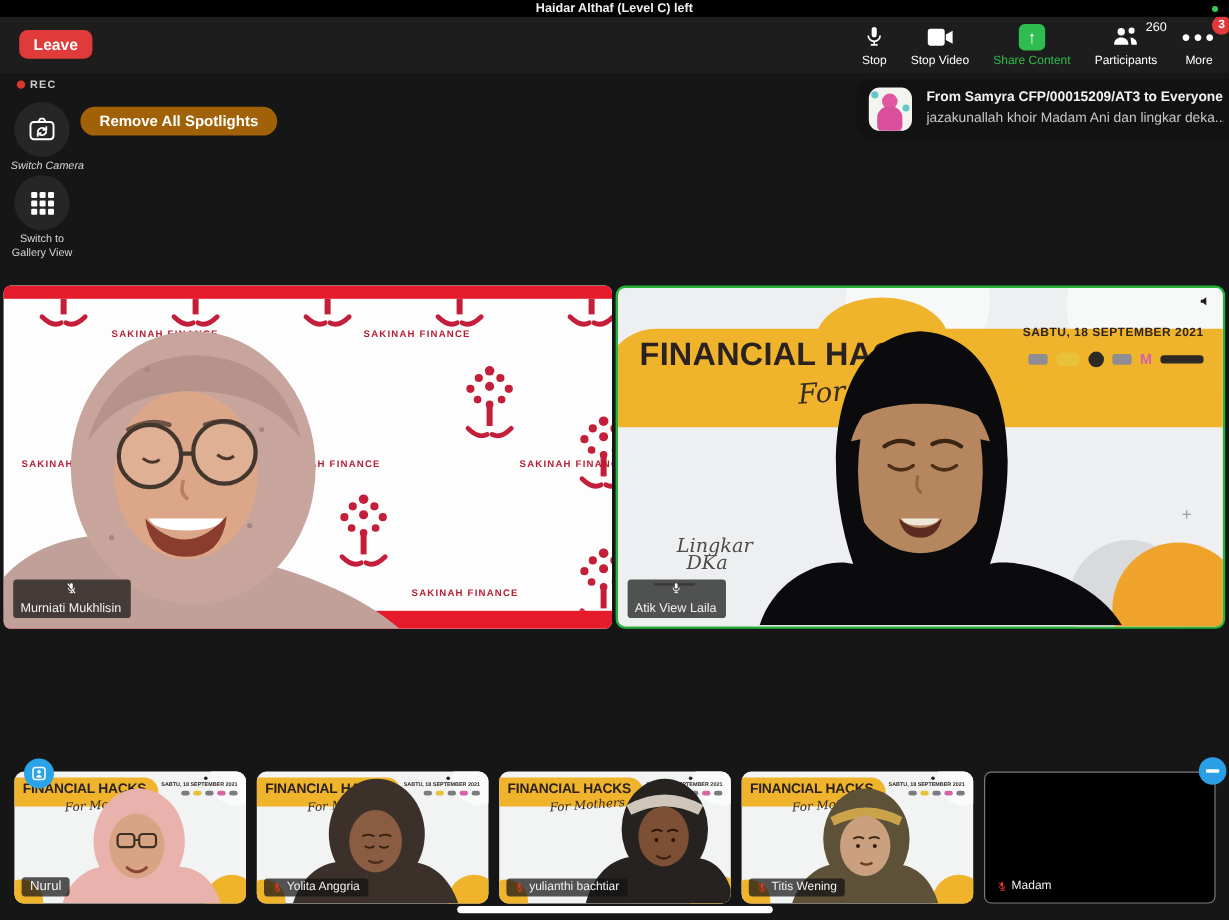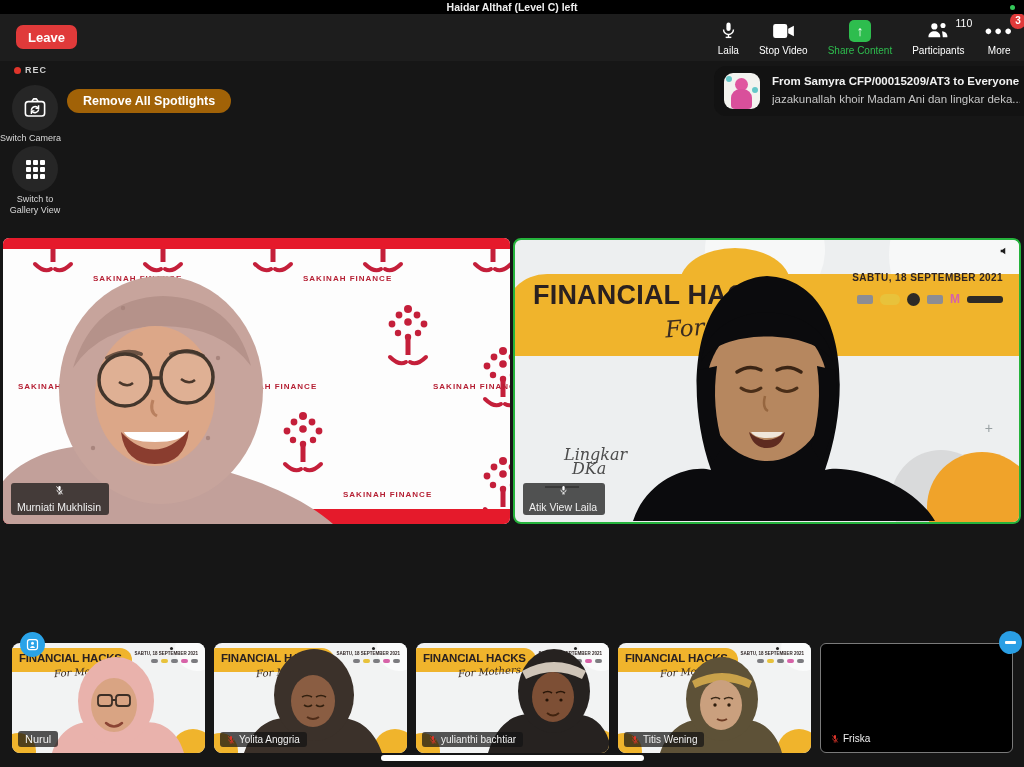--- a/index.html
+++ b/index.html
@@ -42,21 +42,21 @@
   .av-head { position:absolute; left:11px; top:5px; width:13px; height:13px; border-radius:50%; background:#e0569f; }
   .av-body { position:absolute; left:7px; top:16px; width:21px; height:20px; border-radius:9px 9px 4px 4px; background:#d94f9b; }
   .av-spot1 { position:absolute; left:2px; top:3px; width:6px; height:6px; border-radius:50%; background:#64c7c9; }
   .av-spot2 { position:absolute; right:2px; top:14px; width:6px; height:6px; border-radius:50%; background:#64c7c9; }
   #chat-title { left:58px; top:9px; width:248px; color:#f2f2f2; font-size:11.5px; font-weight:700; white-space:nowrap; overflow:hidden; }
   #chat-msg { left:58px; top:27px; width:248px; color:#c6c6c6; font-size:11.5px; white-space:nowrap; overflow:hidden; }
 
   
   .circle-btn { width:46px; height:46px; border-radius:50%; background:#262626; border:none; display:flex; align-items:center; justify-content:center; }
   #switch-camera-btn { left:12px; top:85px; }
-  #switch-camera-label { left:0px; top:133px; width:70px; text-align:left; color:#d8d8d8; font-size:9px; }
+  #switch-camera-label { left:0px; top:133px; width:70px; text-align:right; color:#d8d8d8; font-size:9px;font-style:italic; }
   #remove-spotlights-btn { left:67px; top:89px; height:24px; padding:0 16px; background:#a16207; border:none; border-radius:16px; color:#fff; font-size:12.5px; font-weight:700; font-family:inherit; }
   #gallery-btn { left:12px; top:146px; }
   #gallery-label { left:-6px; top:194px; width:82px; text-align:center; color:#d8d8d8; font-size:9px; line-height:11px; }
   .grid-ic { display:grid; grid-template-columns:repeat(3,5px); grid-template-rows:repeat(3,5px); gap:2px; }
   .grid-ic i { background:#fff; border-radius:1px; }
 
   
   #stage { left:0; top:238px; width:1024px; height:286px; }
   .speaker-tile { top:0; height:286px; border-radius:6px; overflow:hidden; }
   #tile-murniati { left:3px; width:507px; background:#fdfdfd; }
@@ -125,21 +125,21 @@
   <div id="toolbar-right" class="abs">
     <button class="tb-btn">
       <span class="ic">
         <svg width="17" height="20" viewBox="0 0 24 26">
             <rect x="9" y="1" width="6" height="12" rx="3" fill="#fff"></rect>
             <path d="M5 11a7 7 0 0 0 14 0" fill="none" stroke="#fff" stroke-width="2"></path>
             <line x1="12" y1="18" x2="12" y2="22" stroke="#fff" stroke-width="2"></line>
             <line x1="8" y1="22" x2="16" y2="22" stroke="#fff" stroke-width="2"></line>
           </svg>
       </span>
-      <span class="tb-label">Laila</span>
+      <span class="tb-label">Stop</span>
     </button>
 
     <button class="tb-btn">
       <span class="ic">
         <svg width="23" height="16" viewBox="0 0 24 17">
             <path d="M1 3.5A2.5 2.5 0 0 1 3.5 1h10A2.5 2.5 0 0 1 16 3.5v10a2.5 2.5 0 0 1-2.5 2.5h-10A2.5 2.5 0 0 1 1 13.5z" fill="#fff"></path>
             <path d="M17 6l6-3.2v11.4L17 11z" fill="#fff"></path>
           </svg>
       </span>
       <span class="tb-label">Stop Video</span>
@@ -155,21 +155,21 @@
     <button class="tb-btn">
       <span class="ic" id="participants-wrap">
         <span>
           <svg width="24" height="20" viewBox="0 0 26 22">
               <circle cx="9" cy="6" r="3.4" fill="#fff"></circle>
               <path d="M2.5 17c0-3.6 3-5.8 6.5-5.8s6.5 2.2 6.5 5.8v1h-13z" fill="#fff"></path>
               <circle cx="18.5" cy="5" r="2.8" fill="#fff"></circle>
               <path d="M17.5 11.3c3.2.3 5.8 2.5 5.8 5.6v1.1h-5" fill="#fff"></path>
             </svg>
         </span>
-        <span id="participants-count">110</span>
+        <span id="participants-count">260</span>
       </span>
       <span class="tb-label">Participants</span>
     </button>
 
     <button class="tb-btn">
       <span class="ic" id="more-wrap">
         <span id="more-dots">●●●</span>
         <span id="more-badge">3</span>
       </span>
       <span class="tb-label">More</span>
@@ -525,21 +525,21 @@
   <div class="mini-nameplate abs">
     <span>
       <svg width="8" height="10" viewBox="0 0 24 26">
           <rect x="9" y="1" width="6" height="12" rx="3" fill="#e0352b"></rect>
           <path d="M5 11a7 7 0 0 0 14 0" fill="none" stroke="#e0352b" stroke-width="2"></path>
           <line x1="12" y1="18" x2="12" y2="22" stroke="#e0352b" stroke-width="2"></line>
           <line x1="8" y1="22" x2="16" y2="22" stroke="#e0352b" stroke-width="2"></line>
           <line x1="4" y1="2" x2="20" y2="23" stroke="#e0352b" stroke-width="2.4"></line>
         </svg>
     </span>
-    <span>Friska</span>
+    <span>Madam</span>
   </div>
 </div>
 
 <button id="self-badge" class="abs">
   <span>
     <svg width="15" height="15" viewBox="0 0 24 24">
         <rect x="4" y="4" width="16" height="16" rx="3.5" fill="none" stroke="#fff" stroke-width="2"></rect>
         <circle cx="12" cy="10" r="2.4" fill="#fff"></circle>
         <path d="M8 17.5c.6-2.2 2.2-3.3 4-3.3s3.4 1.1 4 3.3z" fill="#fff"></path>
       </svg>

